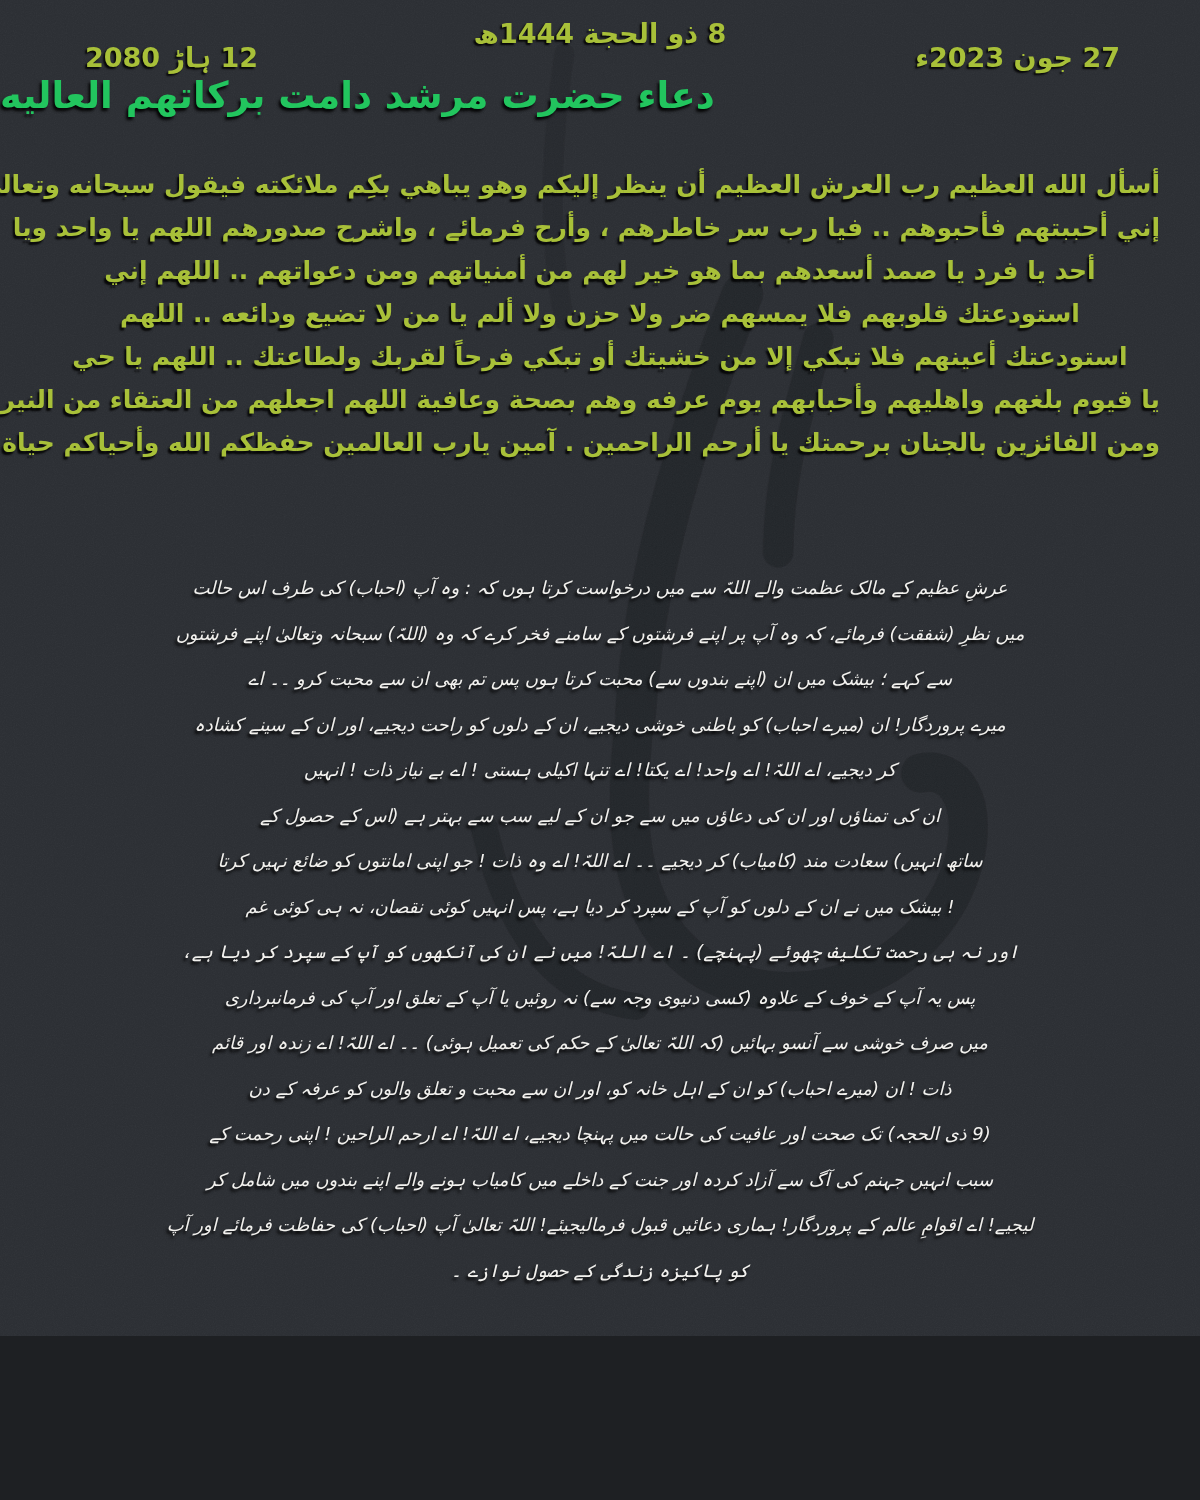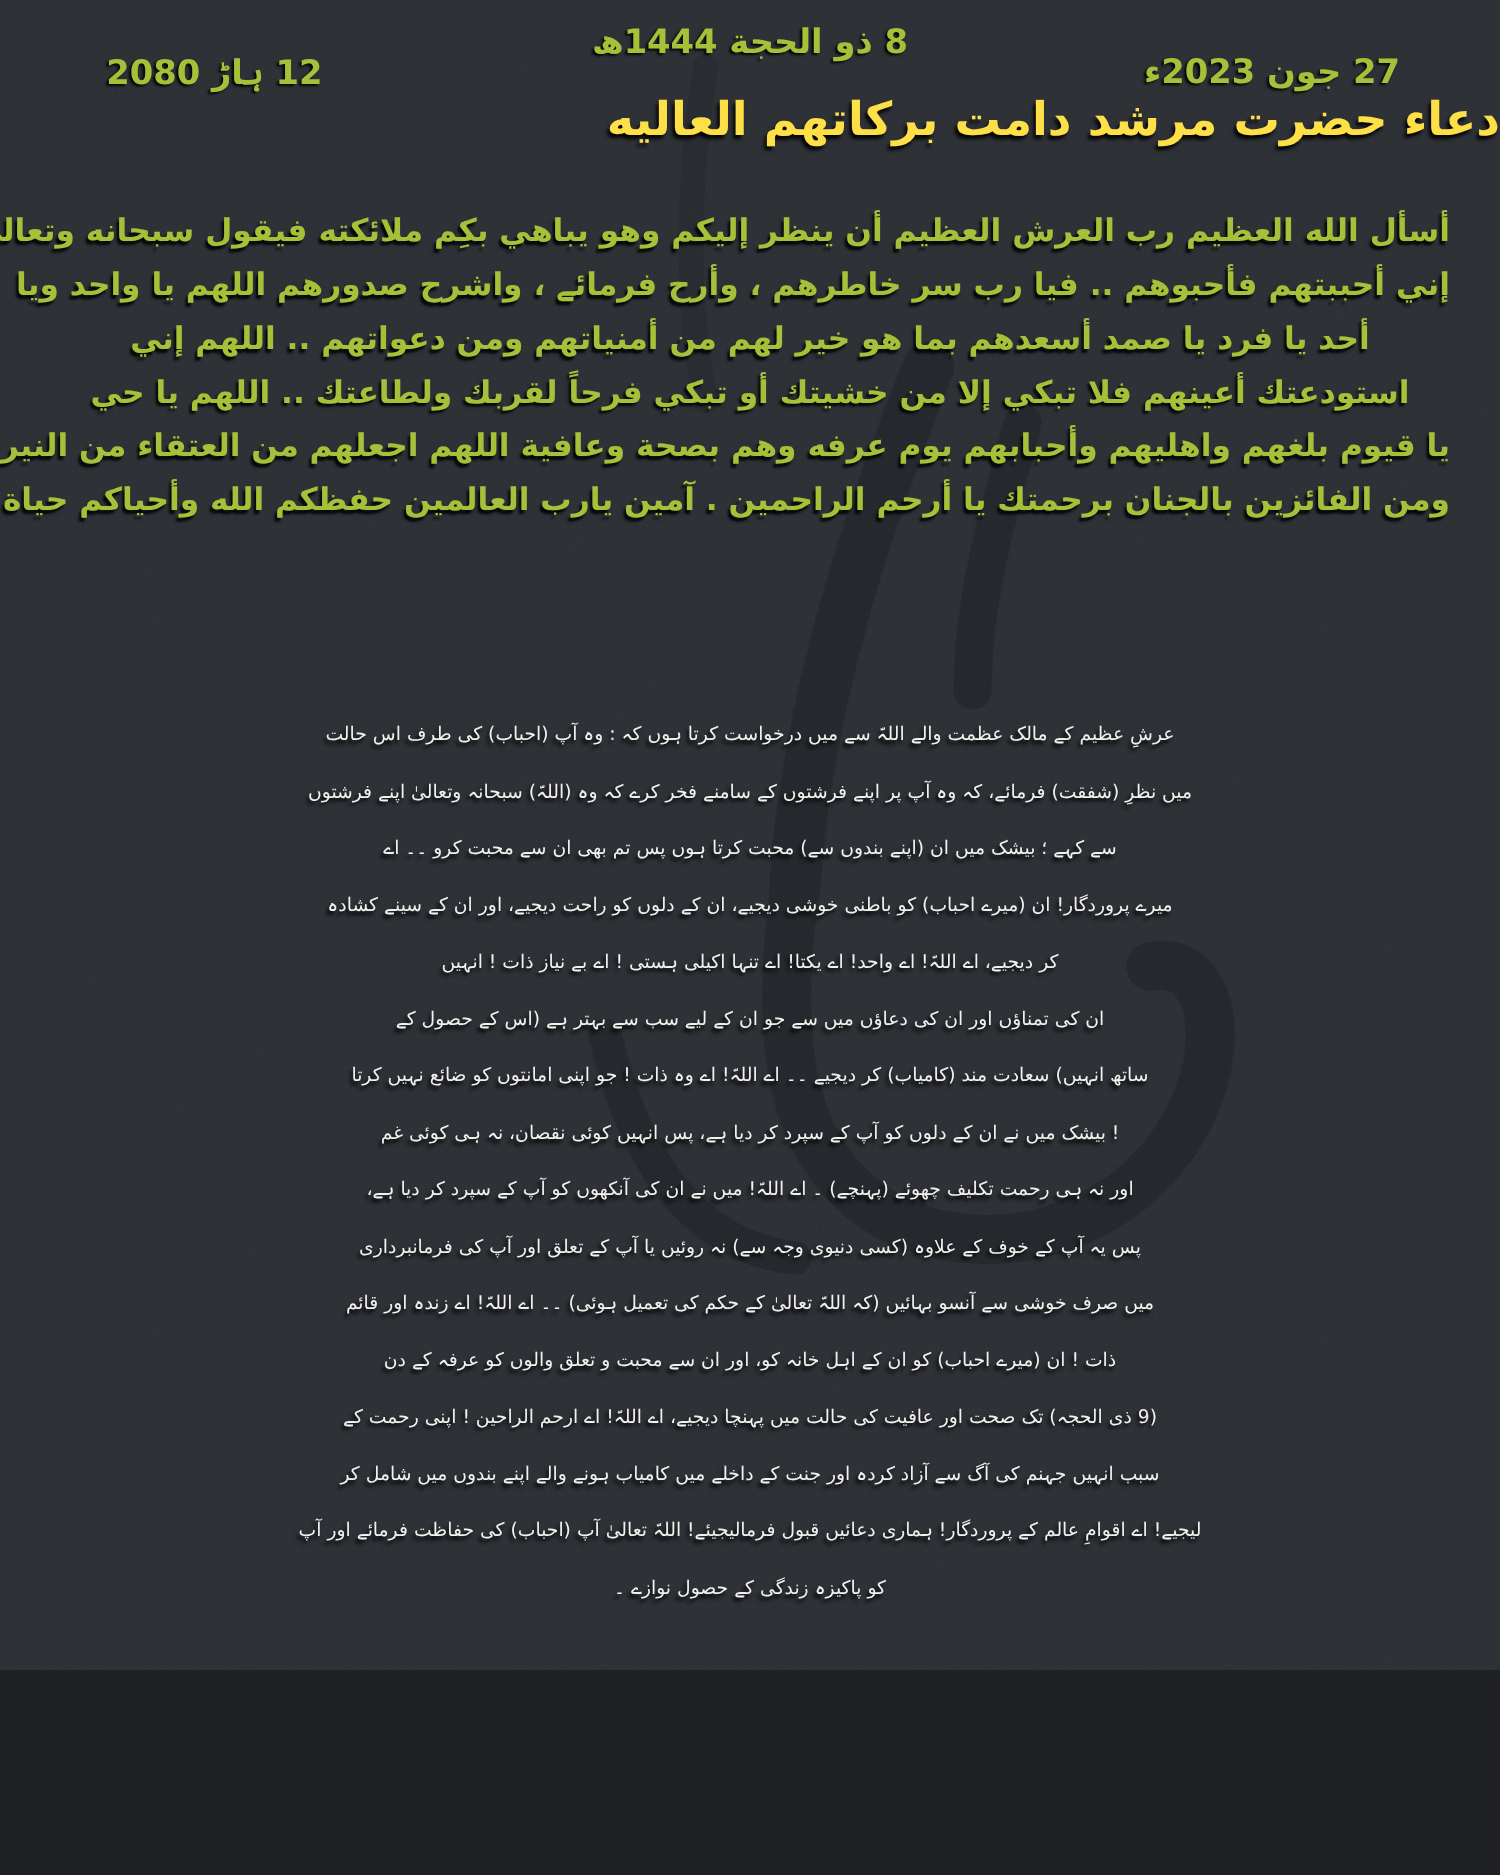--- a/index.html
+++ b/index.html
@@ -37,24 +37,24 @@
   .date-hijri   { top: 18px;  left: 0; right: 0; text-align: center; }
   .date-greg    { top: 42px;  right: 80px; }
   .date-bikrami { top: 42px;  left: 85px; }
 
   
   .title {
     position: absolute;
     top: 74px; left: 0; right: 0;
     margin: 0;
     direction: rtl;
-    text-align: right;
+    text-align: left;
     font-size: 37px;
     font-weight: bold;
-    color: #fde047;
+    color: #22c55e;
     text-shadow: -2px 3px 3px rgba(0,0,0,0.9);
     white-space: nowrap;
   }
 
   
   .arabic-block {
     position: absolute;
     top: 163px; left: 40px; right: 40px;
     text-align: center;
   }
@@ -69,25 +69,26 @@
   }
 
   
   .urdu-block {
     position: absolute;
     top: 565px; left: 30px; right: 30px;
     text-align: center;
   }
   .urdu-line {
     direction: rtl;
-    font-size: 15px;
+    font-size: 18px;
     line-height: 45.5px;
     color: #f2f1ee;
     text-shadow: -2px 3px 3px rgba(0,0,0,0.9);
     white-space: nowrap;
+    font-style: italic;
   }
 </style>
 </head>
 <body>
 
 <div class="page">
 
   <svg class="watermark-layer" viewBox="0 0 1200 1500" aria-hidden="true">
     <g fill="none" stroke="#212428" stroke-linecap="round" opacity="0.75">
       <path d="M 760 330 C 700 480 650 640 640 800" stroke-width="46"></path>
@@ -111,20 +112,21 @@
     <div class="date date-hijri">8 ذو الحجة 1444ھ</div>
     <div class="date date-greg">27 جون 2023ء</div>
     <div class="date date-bikrami">12 ہاڑ 2080</div>
 
     <h1 class="title">دعاء حضرت مرشد دامت برکاتهم العاليه</h1>
 
     <div class="arabic-block">
         <div class="arabic-line">أسأل الله العظيم رب العرش العظيم أن ينظر إليكم وهو يباهي بكِم ملائكته فيقول سبحانه وتعالى</div>
         <div class="arabic-line">إني أحببتهم فأحبوهم .. فيا رب سر خاطرهم ، وأرح فرمائے ، واشرح صدورهم اللهم يا واحد ويا</div>
         <div class="arabic-line">أحد يا فرد يا صمد أسعدهم بما هو خير لهم من أمنياتهم ومن دعواتهم .. اللهم إني</div>
+        <div class="arabic-line">استودعتك قلوبهم فلا يمسهم ضر ولا حزن ولا ألم يا من لا تضيع ودائعه .. اللهم</div>
         <div class="arabic-line">استودعتك أعينهم فلا تبكي إلا من خشيتك أو تبكي فرحاً لقربك ولطاعتك .. اللهم يا حي</div>
         <div class="arabic-line">يا قيوم بلغهم واهليهم وأحبابهم يوم عرفه وهم بصحة وعافية اللهم اجعلهم من العتقاء من النيران</div>
         <div class="arabic-line">ومن الفائزين بالجنان برحمتك يا أرحم الراحمين . آمين يارب العالمين حفظكم الله وأحياكم حياة طيبة</div>
       </div>
 
     <div class="urdu-block">
         <div class="urdu-line">عرشِ عظیم کے مالک عظمت والے اللہّ سے میں درخواست کرتا ہوں کہ : وہ آپ (احباب) کی طرف اس حالت</div>
         <div class="urdu-line">میں نظرِ (شفقت) فرمائے، کہ وہ آپ پر اپنے فرشتوں کے سامنے فخر کرے کہ وہ (اللہّ) سبحانہ وتعالیٰ اپنے فرشتوں</div>
         <div class="urdu-line">سے کہے ؛ بیشک میں ان (اپنے بندوں سے) محبت کرتا ہوں پس تم بھی ان سے محبت کرو ۔۔ اے</div>
         <div class="urdu-line">میرے پروردگار! ان (میرے احباب) کو باطنی خوشی دیجیے، ان کے دلوں کو راحت دیجیے، اور ان کے سینے کشادہ</div>

